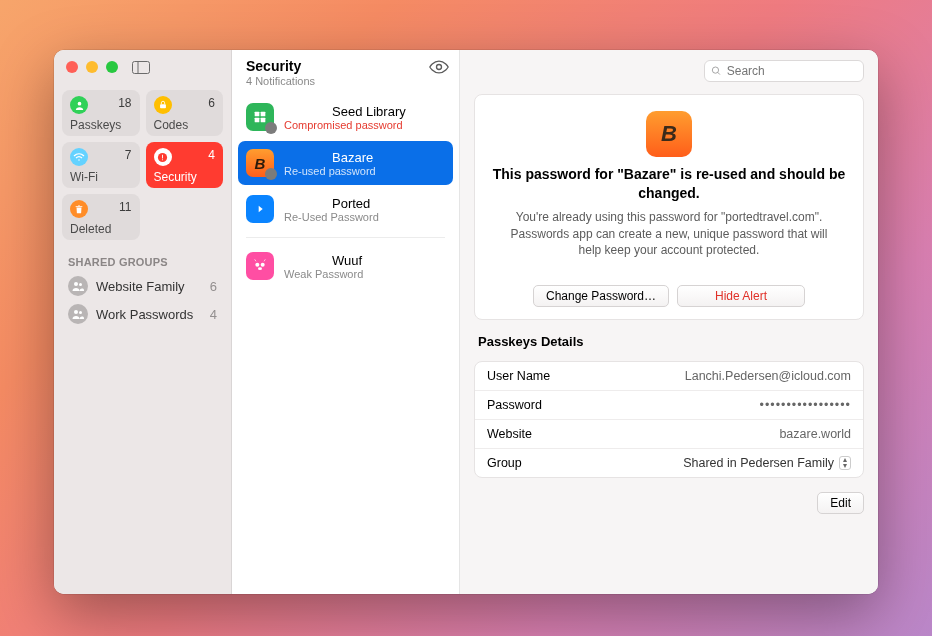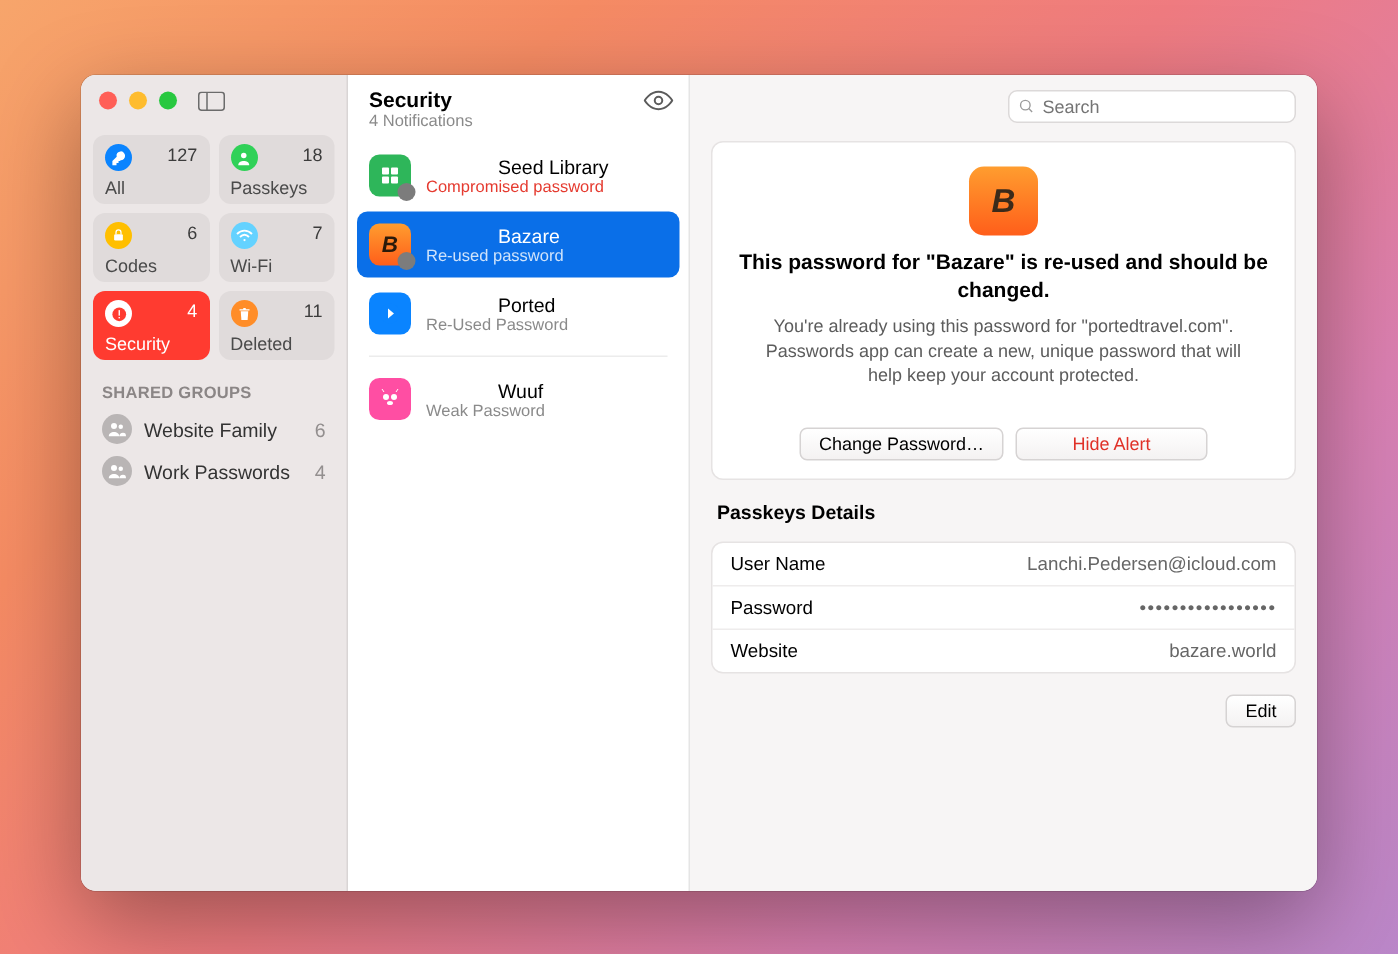--- a/index.html
+++ b/index.html
@@ -72,21 +72,21 @@
   .li-txt{ display:flex; flex-direction:column; min-width:0;}
   .li-title{ font-size:13px; color:#000; font-weight:500;margin-left:48px;}
   .li-sub{ font-size:11px; color:#8a8a8a;}
   .li-sub.warn{ color:#e53a2f; }
   .list-item.selected .li-title{ color:#fff;}
   .list-item.selected .li-sub{ color:#cfe3fb;}
   .sep{ height:1px; background:#ececec; margin:4px 8px;}
   
   .detail { flex:1; background:#f7f5f5; display:flex; flex-direction:column; padding: 10px 14px 14px; gap:12px;}
   .search-wrap{ display:flex; justify-content:flex-end;}
-  .search{ width:192px; height:22px; border:1px solid #dcd9d9; border-radius:6px; background:#fff; display:flex; align-items:center; padding:0 6px; gap:5px;}
+  .search{ width:160px; height:22px; border:1px solid #dcd9d9; border-radius:6px; background:#fff; display:flex; align-items:center; padding:0 6px; gap:5px;}
   .search input{ border:none; outline:none; font-size:12px; width:100%; background:transparent;}
   .alert-card { background:#fff; border:1px solid #e6e3e3; border-radius:8px; padding:16px 16px 12px; text-align:center; }
   .alert-card .big-icn{ width:46px; height:46px; border-radius:10px; margin:0 auto 8px;
     background:linear-gradient(#ff9d2f,#ff5e1a); display:flex; align-items:center;justify-content:center; color:#3b2a1a; font-weight:900; font-size:22px; font-style:italic;}
   .alert-ttl{ font-size:14px; font-weight:700; color:#000; margin-bottom:6px; line-height:1.35;}
   .alert-p{ font-size:12px; color:#5c5c5c; line-height:1.4; margin:0 auto 26px; max-width:330px;}
   .alert-actions{ display:flex; gap:8px; justify-content:center;}
   .mac-btn{ min-width: 128px; font-size:12px; padding:3px 12px; border:1px solid #d6d3d3; background:linear-gradient(#fff,#f4f2f2); border-radius:5px; cursor:pointer;}
   .mac-btn.primary{ color:#e03128;}
   .details-hdr{ font-size:13px; font-weight:700; padding:2px 4px 0;}
@@ -116,31 +116,20 @@
         <svg width="18" height="13" viewBox="0 0 18 13">
             <rect x=".5" y=".5" width="17" height="12" rx="2" fill="none" stroke="currentColor"></rect>
             <line x1="6" y1="0.5" x2="6" y2="12.5" stroke="currentColor"></line>
           </svg>
       </div>
     </div>
 
     <div class="sb-grid">
       <div class="sb-card">
         <div class="top">
-          <div class="sb-icn icn-blue">
-            <svg width="11" height="11" viewBox="0 0 24 24" fill="currentColor">
-                <path d="M14 2a6 6 0 00-5.7 7.9L2 16v6h6v-3h3v-3h2l1.1-1.1A6 6 0 1014 2z"></path>
-              </svg>
-          </div>
-          <span class="sb-count">127</span>
-        </div>
-        <span class="sb-label">All</span>
-      </div>
-      <div class="sb-card">
-        <div class="top">
           <div class="sb-icn icn-green">
             <svg width="11" height="11" viewBox="0 0 24 24" fill="currentColor">
                 <circle cx="12" cy="8" r="4"></circle>
                 <path d="M4 22c0-4 4-6 8-6s8 2 8 6"></path>
               </svg>
           </div>
           <span class="sb-count">18</span>
         </div>
         <span class="sb-label">Passkeys</span>
       </div>
@@ -318,19 +307,29 @@
         <span class="v">Lanchi.Pedersen@icloud.com</span>
       </div>
       <div class="drow">
         <span class="k">Password</span>
         <span class="v" style="letter-spacing:1px">•••••••••••••••••</span>
       </div>
       <div class="drow">
         <span class="k">Website</span>
         <span class="v">bazare.world</span>
       </div>
+      <div class="drow">
+        <span class="k">Group</span>
+        <span class="v sel">
+          <span>Shared in Pedersen Family</span>
+          <span class="stepper">
+              <span>▴</span>
+              <span>▾</span>
+            </span>
+        </span>
+      </div>
     </div>
     <div class="edit-row">
       <button class="mac-btn" style="min-width:0">Edit</button>
     </div>
   </div>
 
 </div>
 
 </body></html>

